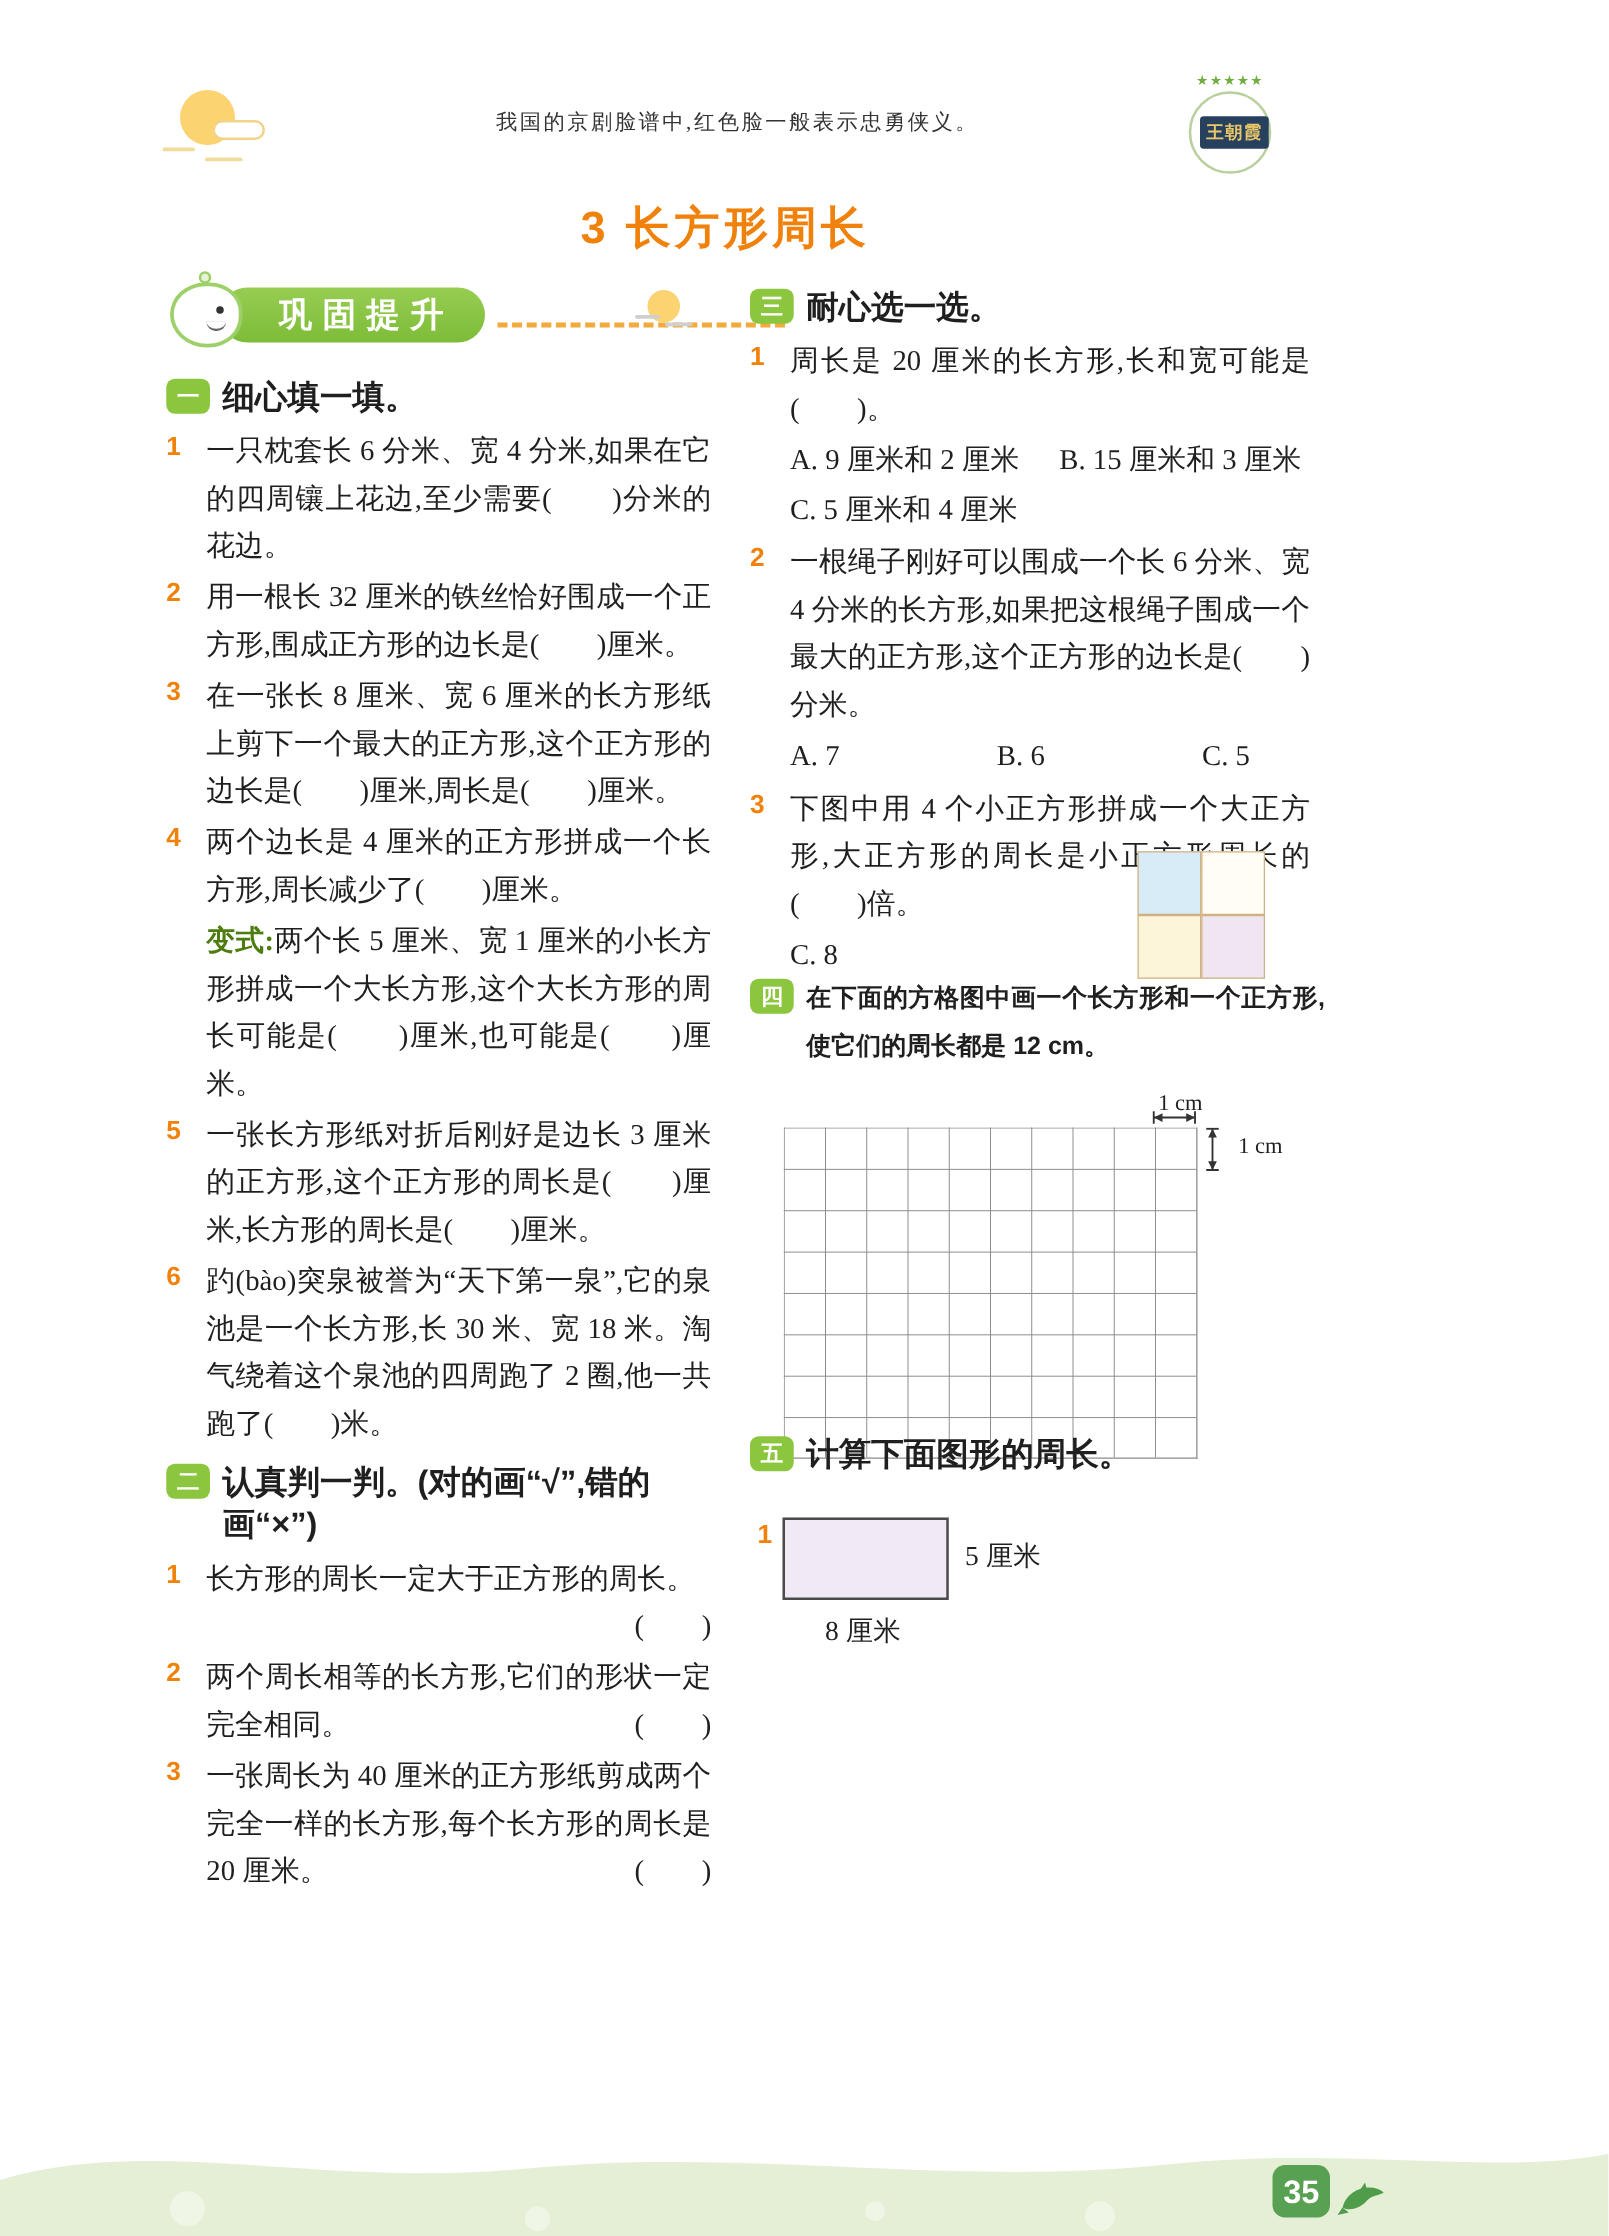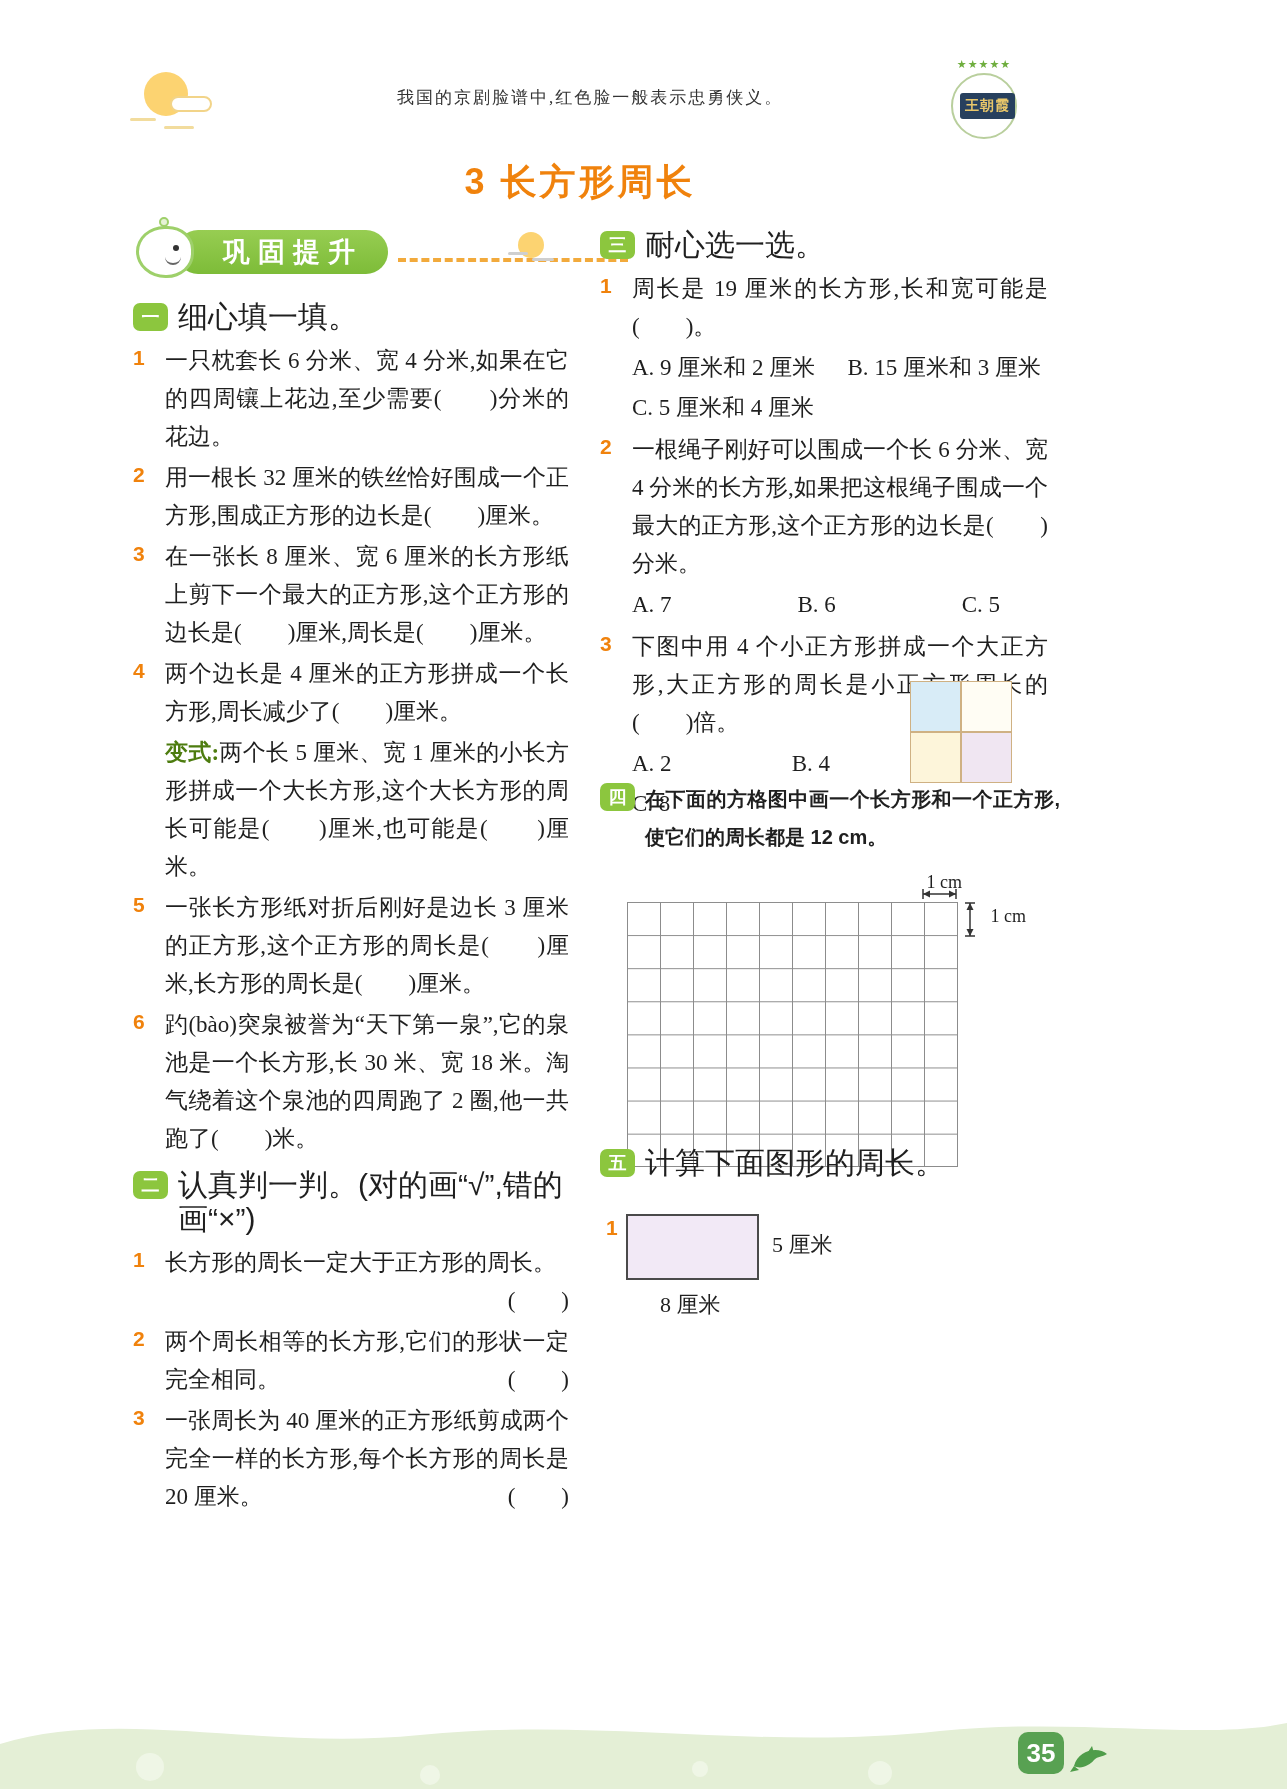--- a/index.html
+++ b/index.html
@@ -62,21 +62,21 @@
   .sec3      { position:absolute; left:600px; top:228px; width:448px; }
   .sec4      { position:absolute; left:600px; top:780px; width:460px; }
   .sec5      { position:absolute; left:600px; top:1146px; width:460px; }
 
   .sec-head { display:flex; align-items:flex-start; margin-bottom:8px; }
   .sec-num {
     flex:none; width:35px; height:28px; margin-right:10px; margin-top:3px;
     background:#8cc63e; color:#fff; border-radius:7px; font-size:18px; font-weight:bold;
     display:flex; align-items:center; justify-content:center; font-family:"Liberation Sans", sans-serif;
   }
-  .sec-title { font-size:30px; font-weight:normal; line-height:34px; font-family:"Liberation Sans", sans-serif; }
+  .sec-title { font-size:26px; font-weight:bold; line-height:34px; font-family:"Liberation Sans", sans-serif; }
   .sec-text-bold { font-size:20px; font-weight:bold; line-height:38px; text-align:justify; font-family:"Liberation Sans", sans-serif; }
 
   .item { display:flex; margin-bottom:3px; }
   .inum {
     flex:none; width:32px; padding-top:4px; color:#f0820c; font-weight:bold; font-size:21px;
     font-family:"Liberation Sans", sans-serif;
   }
   .txt { flex:1; font-size:23px; line-height:38px; text-align:justify; }
   .orange { color:#4d7c0f; font-weight:bold; }
   .ans { float:right; }
@@ -228,21 +228,21 @@
   </div>
 
   <div class="sec3">
     <div class="sec-head">
       <span class="sec-num">三</span>
       <span class="sec-title">耐心选一选。</span>
     </div>
 
     <div class="item">
       <span class="inum">1</span>
-      <div class="txt"><span>周长是 19 厘米的长方形,长和宽可能是(　　)。</span></div>
+      <div class="txt"><span>周长是 20 厘米的长方形,长和宽可能是(　　)。</span></div>
     </div>
     <div class="choices">
       <span>A. 9 厘米和 2 厘米</span>
       <span>B. 15 厘米和 3 厘米</span>
     </div>
     <div class="choices">
       <span>C. 5 厘米和 4 厘米</span>
     </div>
 
     <div class="item" style="margin-top:4px;">
@@ -253,24 +253,20 @@
       <span>A. 7</span>
       <span>B. 6</span>
       <span>C. 5</span>
     </div>
 
     <div class="item" style="margin-top:4px;">
       <span class="inum">3</span>
       <div class="txt"><span>下图中用 4 个小正方形拼成一个大正方形,大正方形的周长是小正方形周长的(　　)倍。</span></div>
     </div>
     <div class="q3-wrap">
-      <div class="choices" style="gap:120px;">
-        <span>A. 2</span>
-        <span>B. 4</span>
-      </div>
       <div class="choices">
         <span>C. 8</span>
       </div>
       <div class="mini-square">
         <div class="msq-tl"></div>
         <div class="msq-tr"></div>
         <div class="msq-bl"></div>
         <div class="msq-br"></div>
       </div>
     </div>

